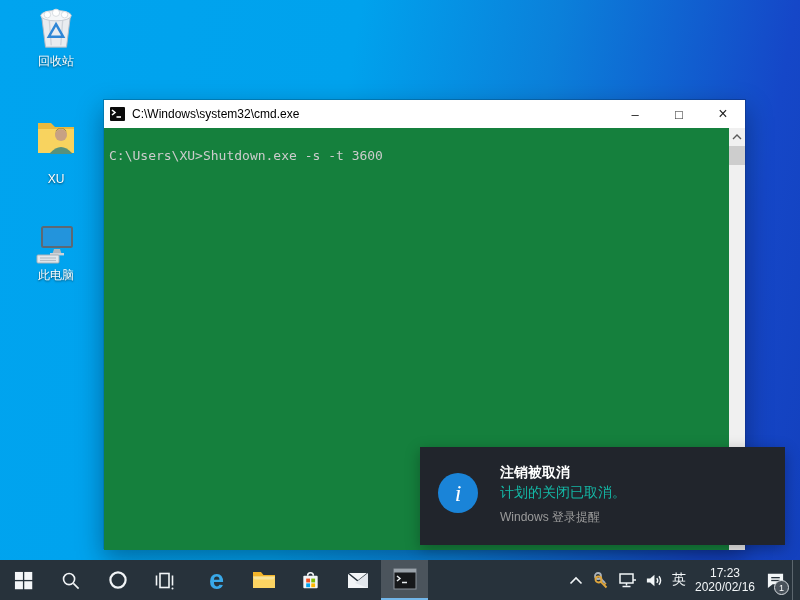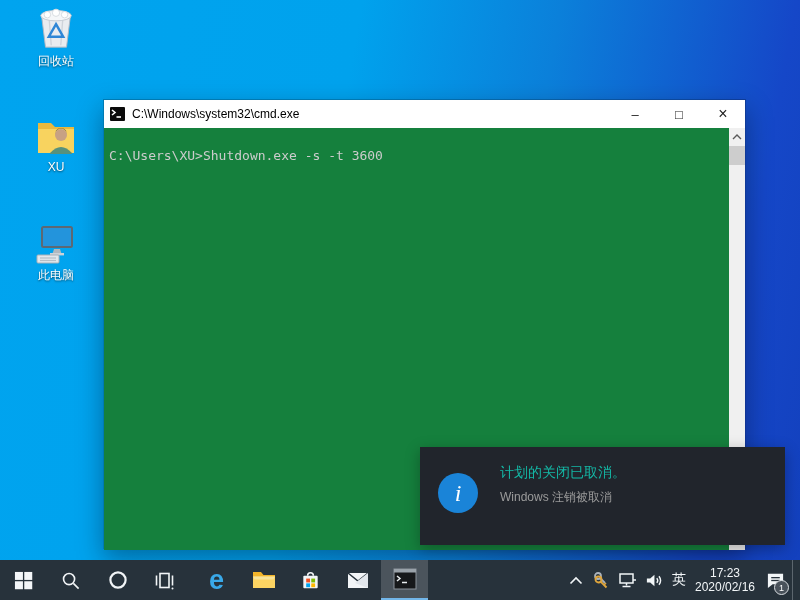--- a/index.html
+++ b/index.html
@@ -62,21 +62,21 @@
       <ellipse cx="22" cy="9" rx="16" ry="5.5" fill="#f5f7f9" stroke="#c3c9d2" stroke-width="1"></ellipse>
       <circle cx="13" cy="8" r="3.4" fill="#ffffff" stroke="#d6dbe1"></circle>
       <circle cx="22" cy="6" r="3.8" fill="#ffffff" stroke="#d6dbe1"></circle>
       <circle cx="31" cy="8" r="3.4" fill="#ffffff" stroke="#d6dbe1"></circle>
       <path d="M22 18 L29.5 31 H14.5 Z" fill="none" stroke="#2f86d6" stroke-width="2.6"></path>
     </svg>
   </span>
   <span class="lbl">回收站</span>
 </div>
 
-<div class="desk-icon" style="top:112px;">
+<div class="desk-icon" style="top:112px;gap:12px;">
   <span class="glyph">
     <svg width="44" height="42" viewBox="0 0 44 42">
       <path d="M4 7 h13 l4 4 h19 v26 h-36 z" fill="#e9b93e"></path>
       <path d="M4 13 h36 v24 h-36 z" fill="#f8d35f"></path>
       <circle cx="27" cy="19" r="6" fill="#c7a184"></circle>
       <path d="M21 18.5 a6 6 0 0 1 12 0 l-1 -4 a6 5 0 0 0 -10 0 z" fill="#454545"></path>
       <path d="M16 37 q11 -12 22 0 v1 h-22 z" fill="#57917c"></path>
     </svg>
   </span>
   <span class="lbl">XU</span>
@@ -128,22 +128,23 @@
   </div>
 </div>
 
 <div class="toast">
   <span class="ico-wrap">
     <span class="info-circle">
         <span>i</span>
       </span>
   </span>
   <div class="txt">
+    <div class="t1">注销被取消</div>
     <div class="t2">计划的关闭已取消。</div>
-    <div class="t3">Windows 注销被取消</div>
+    <div class="t3">Windows 登录提醒</div>
   </div>
 </div>
 
 <div class="taskbar">
 
   <div class="tb-btn">
     <svg width="19" height="19" viewBox="0 0 20 20">
       <rect x="1" y="1" width="8.4" height="8.4" fill="#f4f7f9"></rect>
       <rect x="10.8" y="1" width="8.4" height="8.4" fill="#f4f7f9"></rect>
       <rect x="1" y="10.8" width="8.4" height="8.4" fill="#f4f7f9"></rect>

